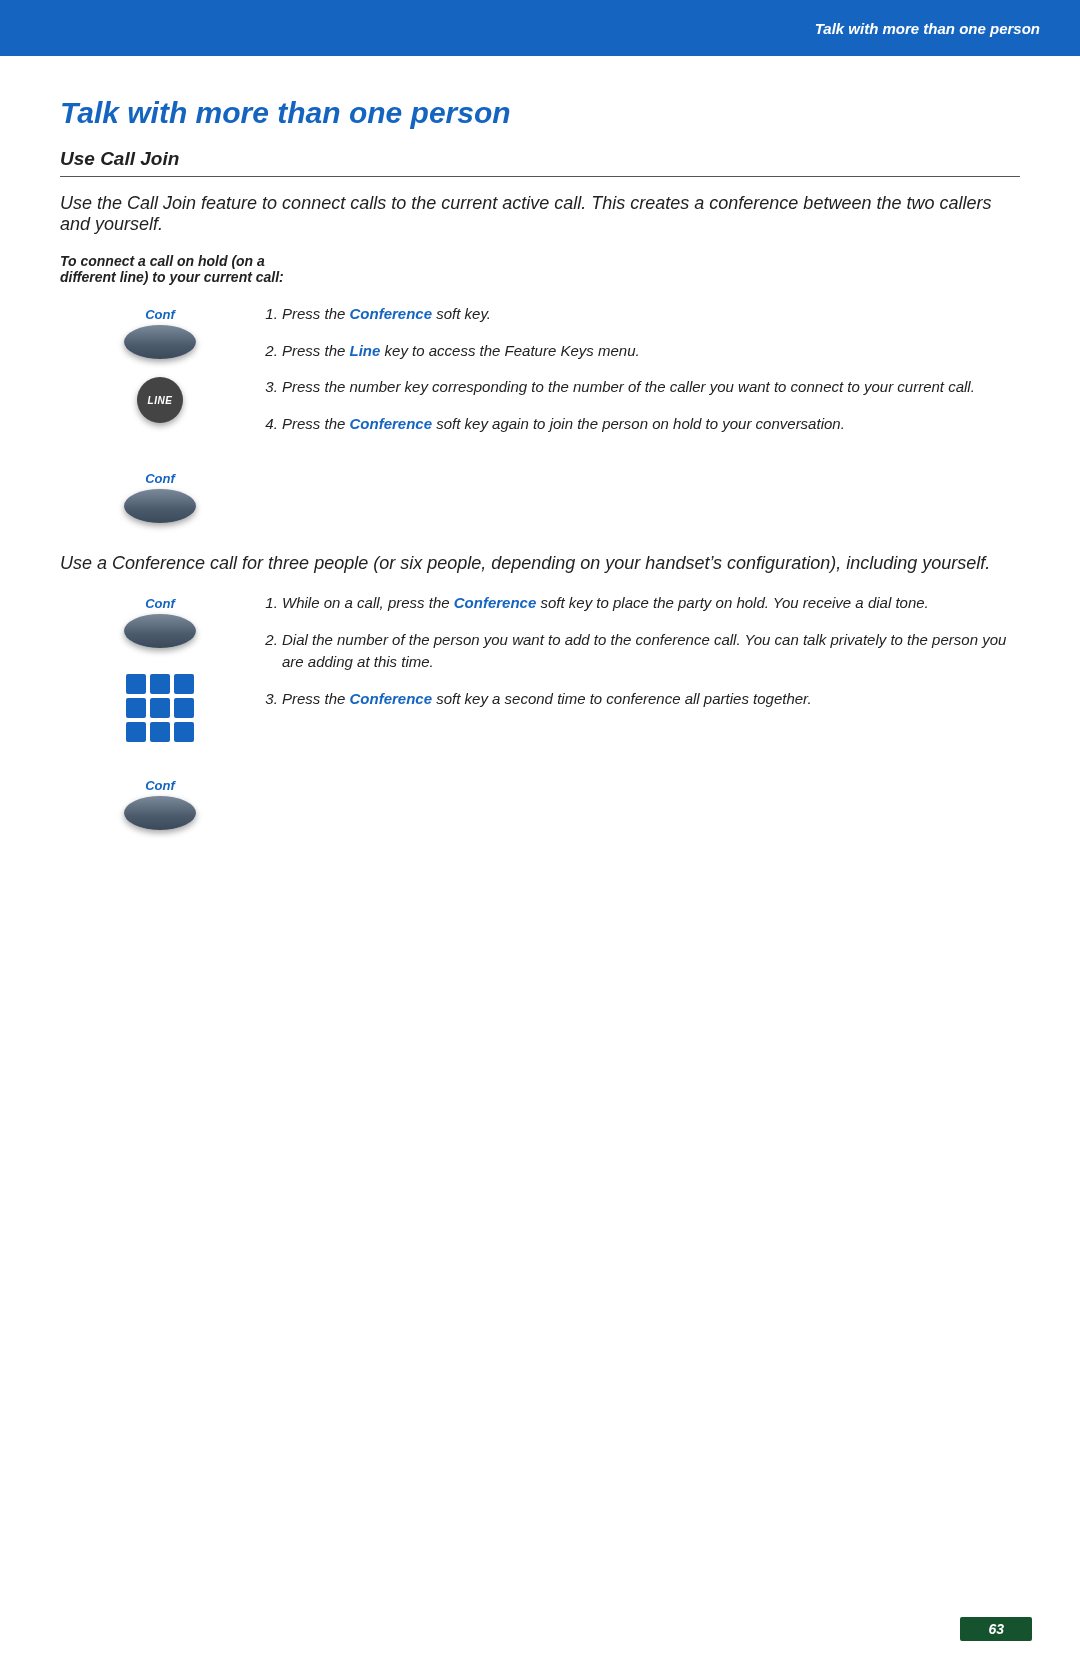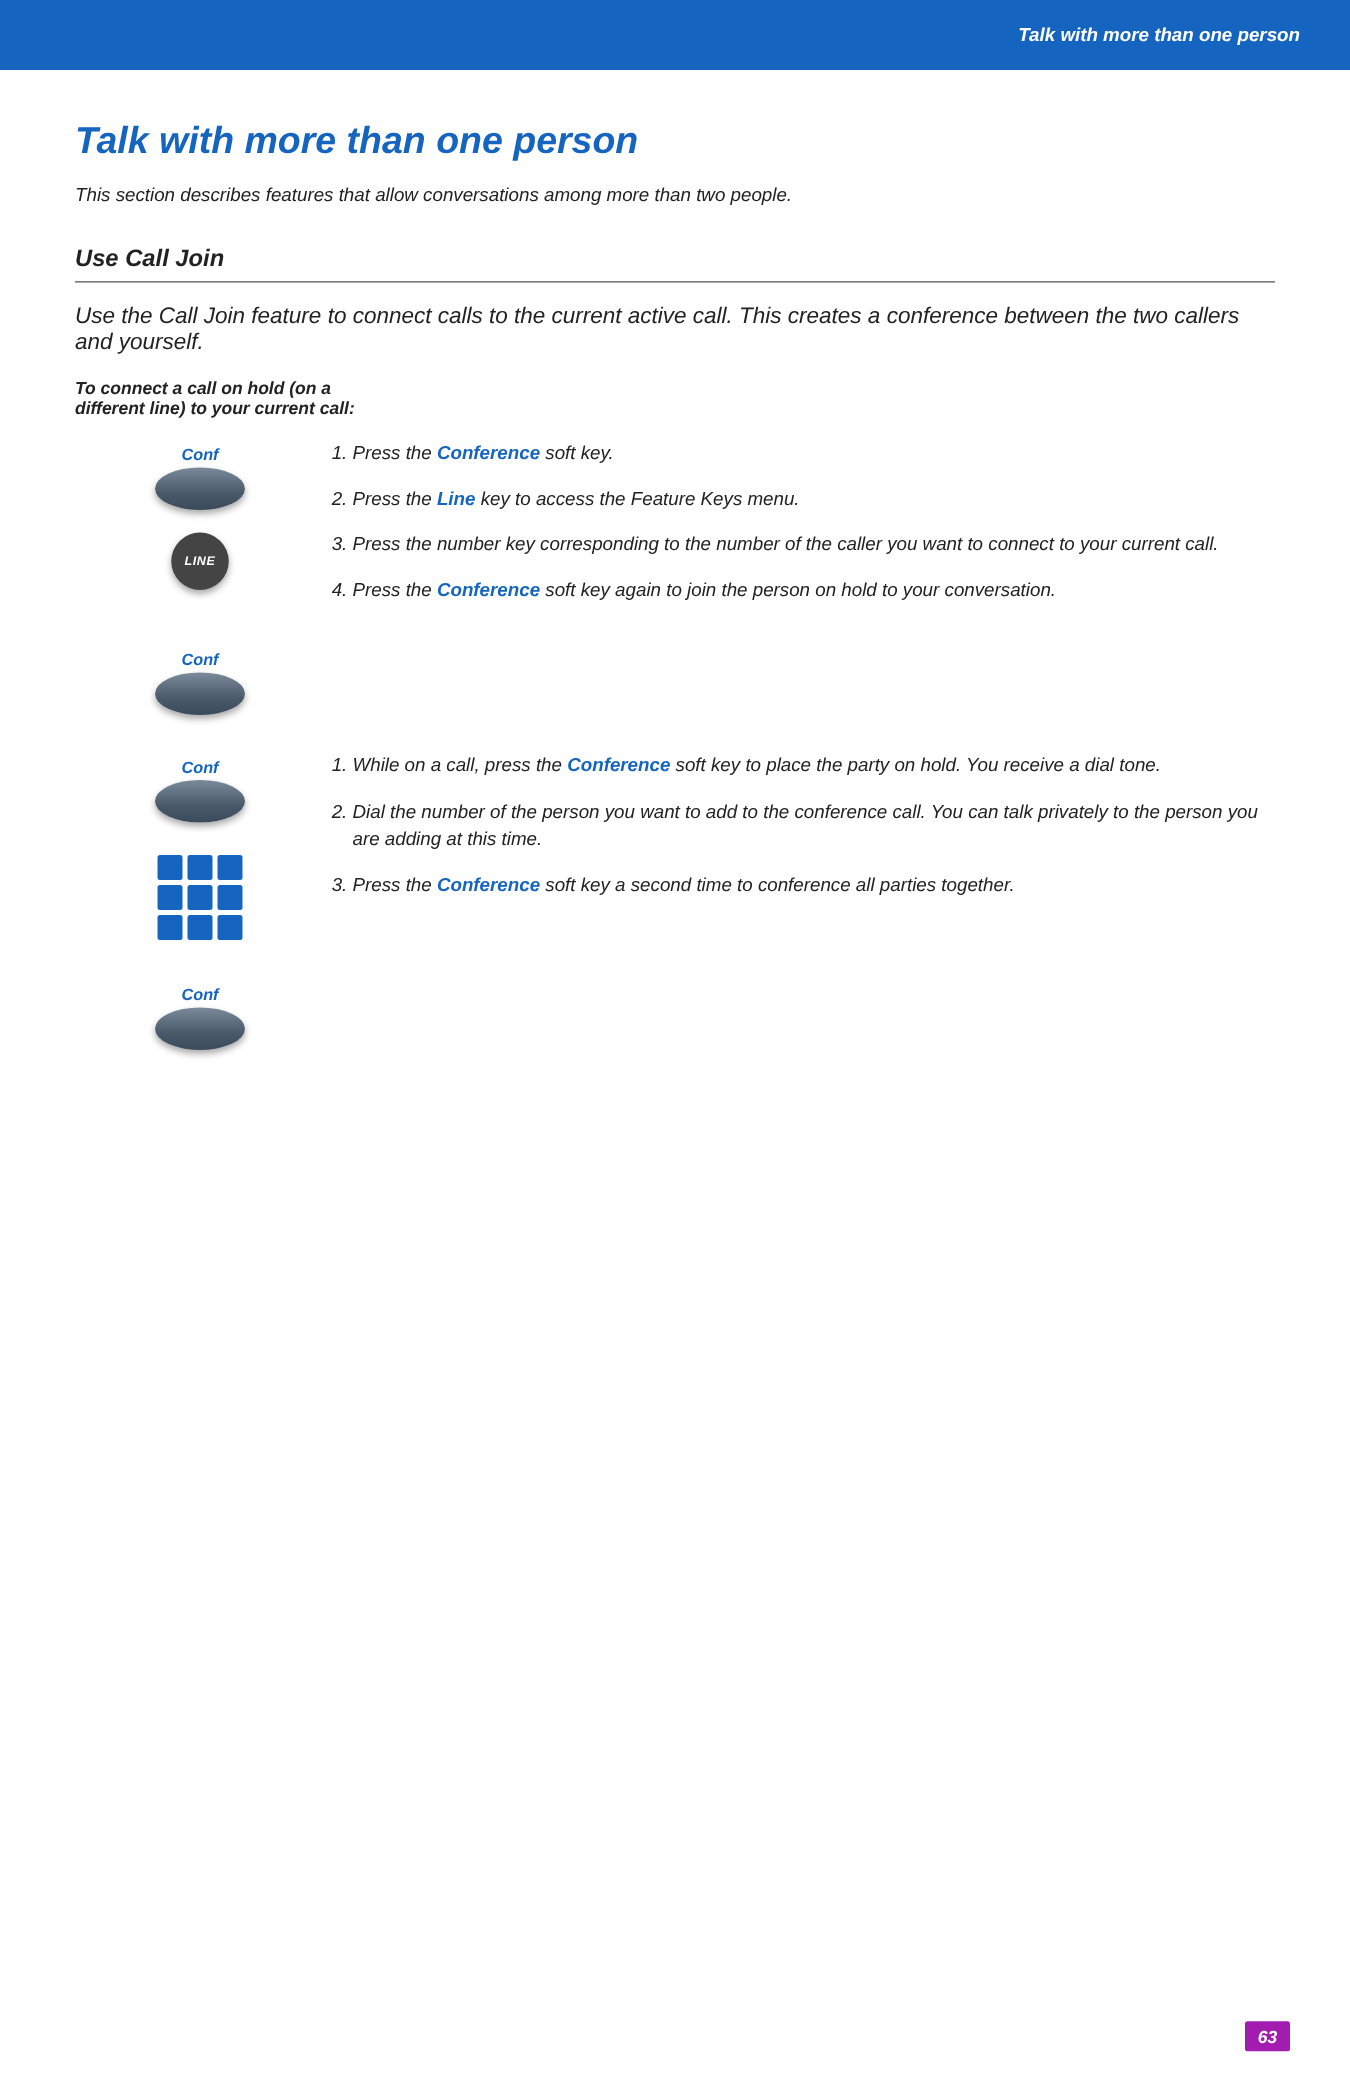--- a/index.html
+++ b/index.html
@@ -182,46 +182,45 @@
     .footer {
       position: absolute;
       bottom: 28px;
       right: 48px;
       display: flex;
       align-items: center;
       justify-content: center;
     }
 
     .page-num-box {
-      background: #a21caf;
+      background: #14532d;
       color: #fff;
       font-weight: bold;
       font-size: 14px;
-      padding: 4px 10px;
+      padding: 4px 28px;
       border-radius: 2px;
       min-width: 36px;
       text-align: center;
     }
 
     .steps-col ol li:last-child {
       margin-bottom: 0;
     }
   </style>
 </head>
 <body>
 
 <div class="header-bar">
   <span>Talk with more than one person</span>
 </div>
 
 <div class="content">
 
   <h1 class="page-title">Talk with more than one person</h1>
 
-  <p class="intro-text">This section describes features that allow conversations among more than two people.</p>
 
   <h2 class="section-heading">Use Call Join</h2>
 
   <p class="section-desc">Use the Call Join feature to connect calls to the current active call. This creates a conference between the two callers and yourself.</p>
 
   <p class="subsection-label">
     To connect a call on hold (on a<br>different line) to your current call:
   </p>
 
   <div class="steps-area">
@@ -257,20 +256,21 @@
           Press the number key corresponding to the number of the caller you want to connect to your current call.
         </li>
         <li>
           Press the <span class="blue-bold">Conference</span> soft key again to join the person on hold to your conversation.
         </li>
       </ol>
     </div>
   </div>
 
 
+  <p class="section-desc">Use a Conference call for three people (or six people, depending on your handset’s configuration), including yourself.</p>
 
 
   <div class="steps-area">
 
     <div class="icon-col">
 
       <div class="conf-btn-wrap">
         <span class="conf-label">Conf</span>
         <span class="conf-btn"></span>
       </div>

